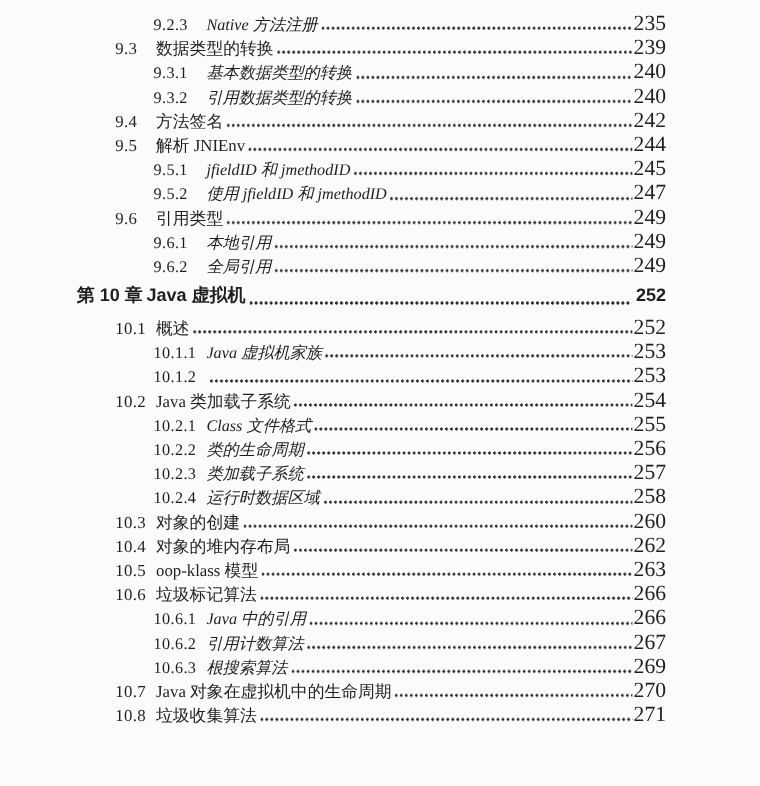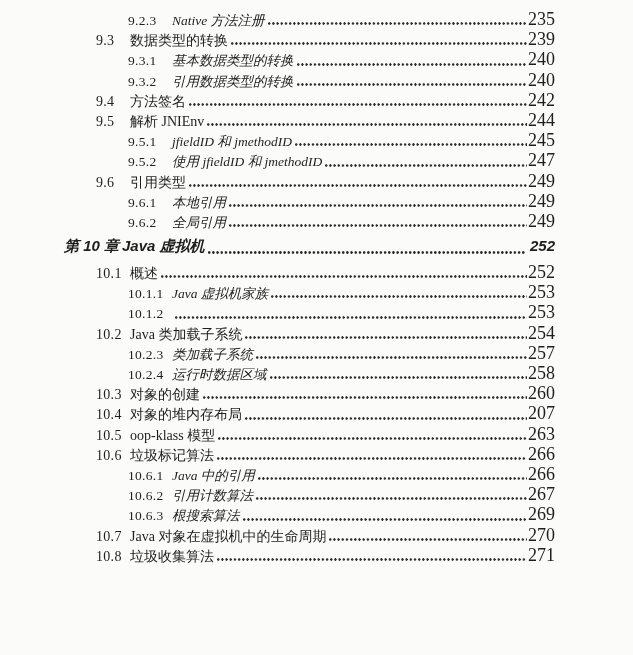--- a/index.html
+++ b/index.html
@@ -49,21 +49,20 @@
   .row.subsection .num { width: 44px; }
   .row.subsection .title { font-style: italic; }
 
   
   .row.chapter {
     font-family: "Liberation Sans", "DejaVu Sans", sans-serif;
     font-weight: bold;
     font-size: 15px;
     height: 21px;
     margin: 6px 0 4px 0;
-    font-style: italic;
   }
   .row.chapter .num { width: 58px; letter-spacing: 0; }
   .row.chapter .leader {
     margin-right: 4px;
     background-image: radial-gradient(circle at 1.2px 1.5px, #262626 1.1px, rgba(0,0,0,0) 1.45px);
   }
   .row.chapter .page-num { font-size: 15px; }
 </style>
 </head>
 <body>
@@ -159,20 +158,32 @@
     <span class="leader"></span>
     <span class="page-num">253</span>
   </div>
       <div class="row section">
     <span class="num">10.2</span>
     <span class="title">Java 类加载子系统</span>
     <span class="leader"></span>
     <span class="page-num">254</span>
   </div>
       <div class="row subsection">
+    <span class="num">10.2.1</span>
+    <span class="title">Class 文件格式</span>
+    <span class="leader"></span>
+    <span class="page-num">255</span>
+  </div>
+      <div class="row subsection">
+    <span class="num">10.2.2</span>
+    <span class="title">类的生命周期</span>
+    <span class="leader"></span>
+    <span class="page-num">256</span>
+  </div>
+      <div class="row subsection">
     <span class="num">10.2.3</span>
     <span class="title">类加载子系统</span>
     <span class="leader"></span>
     <span class="page-num">257</span>
   </div>
       <div class="row subsection">
     <span class="num">10.2.4</span>
     <span class="title">运行时数据区域</span>
     <span class="leader"></span>
     <span class="page-num">258</span>
@@ -180,21 +191,21 @@
       <div class="row section">
     <span class="num">10.3</span>
     <span class="title">对象的创建</span>
     <span class="leader"></span>
     <span class="page-num">260</span>
   </div>
       <div class="row section">
     <span class="num">10.4</span>
     <span class="title">对象的堆内存布局</span>
     <span class="leader"></span>
-    <span class="page-num">207</span>
+    <span class="page-num">262</span>
   </div>
       <div class="row section">
     <span class="num">10.5</span>
     <span class="title">oop-klass 模型</span>
     <span class="leader"></span>
     <span class="page-num">263</span>
   </div>
       <div class="row section">
     <span class="num">10.6</span>
     <span class="title">垃圾标记算法</span>

